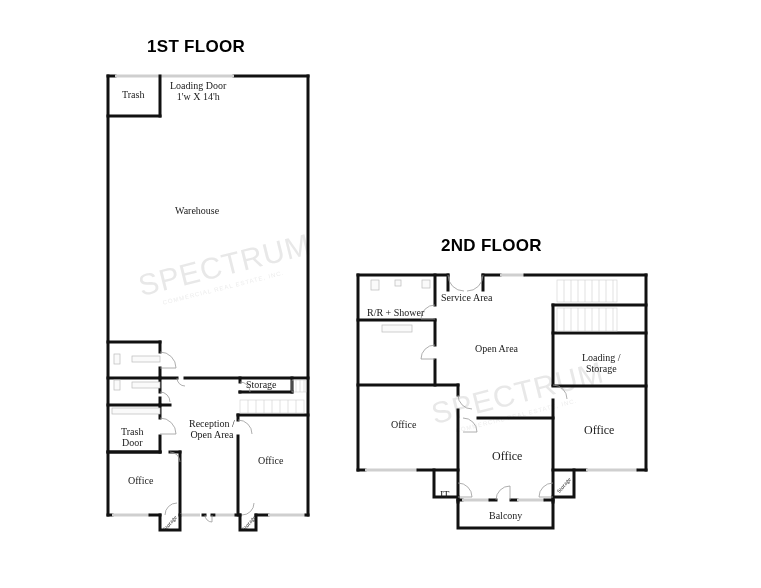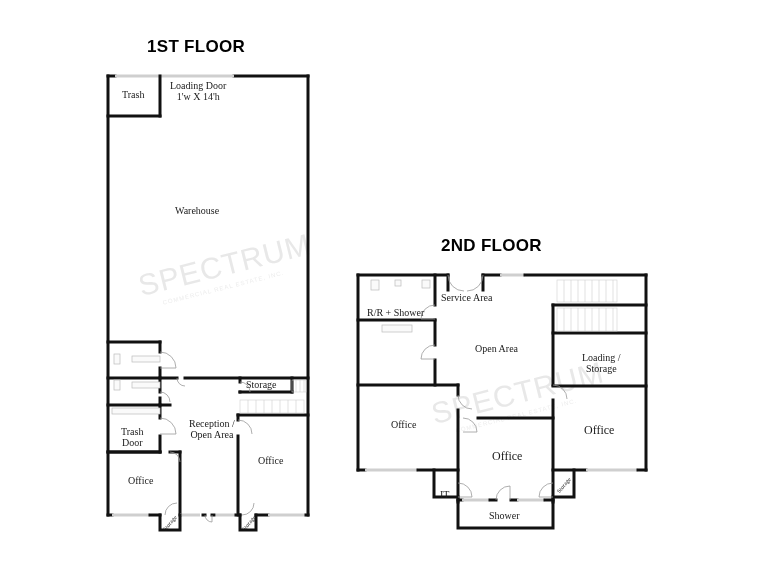--- a/index.html
+++ b/index.html
@@ -232,13 +232,13 @@
 <div class="lbl" style="left:475px; top:343px;">Open Area</div>
 <div class="lbl" style="left:582px; top:352px;">
   <div>Loading /</div>
   <div>Storage</div>
 </div>
 <div class="lbl" style="left:391px; top:419px;">Office</div>
 <div class="lbl big" style="left:492px; top:450px;">Office</div>
 <div class="lbl big" style="left:584px; top:424px;">Office</div>
 <div class="lbl" style="left:440px; top:489px;">IT</div>
 <div class="lbl small" style="left:555px; top:480px; transform:rotate(-50deg);">Storage</div>
-<div class="lbl" style="left:489px; top:510px;">Shower</div>
+<div class="lbl" style="left:489px; top:510px;">Balcony</div>
 
 </body></html>

